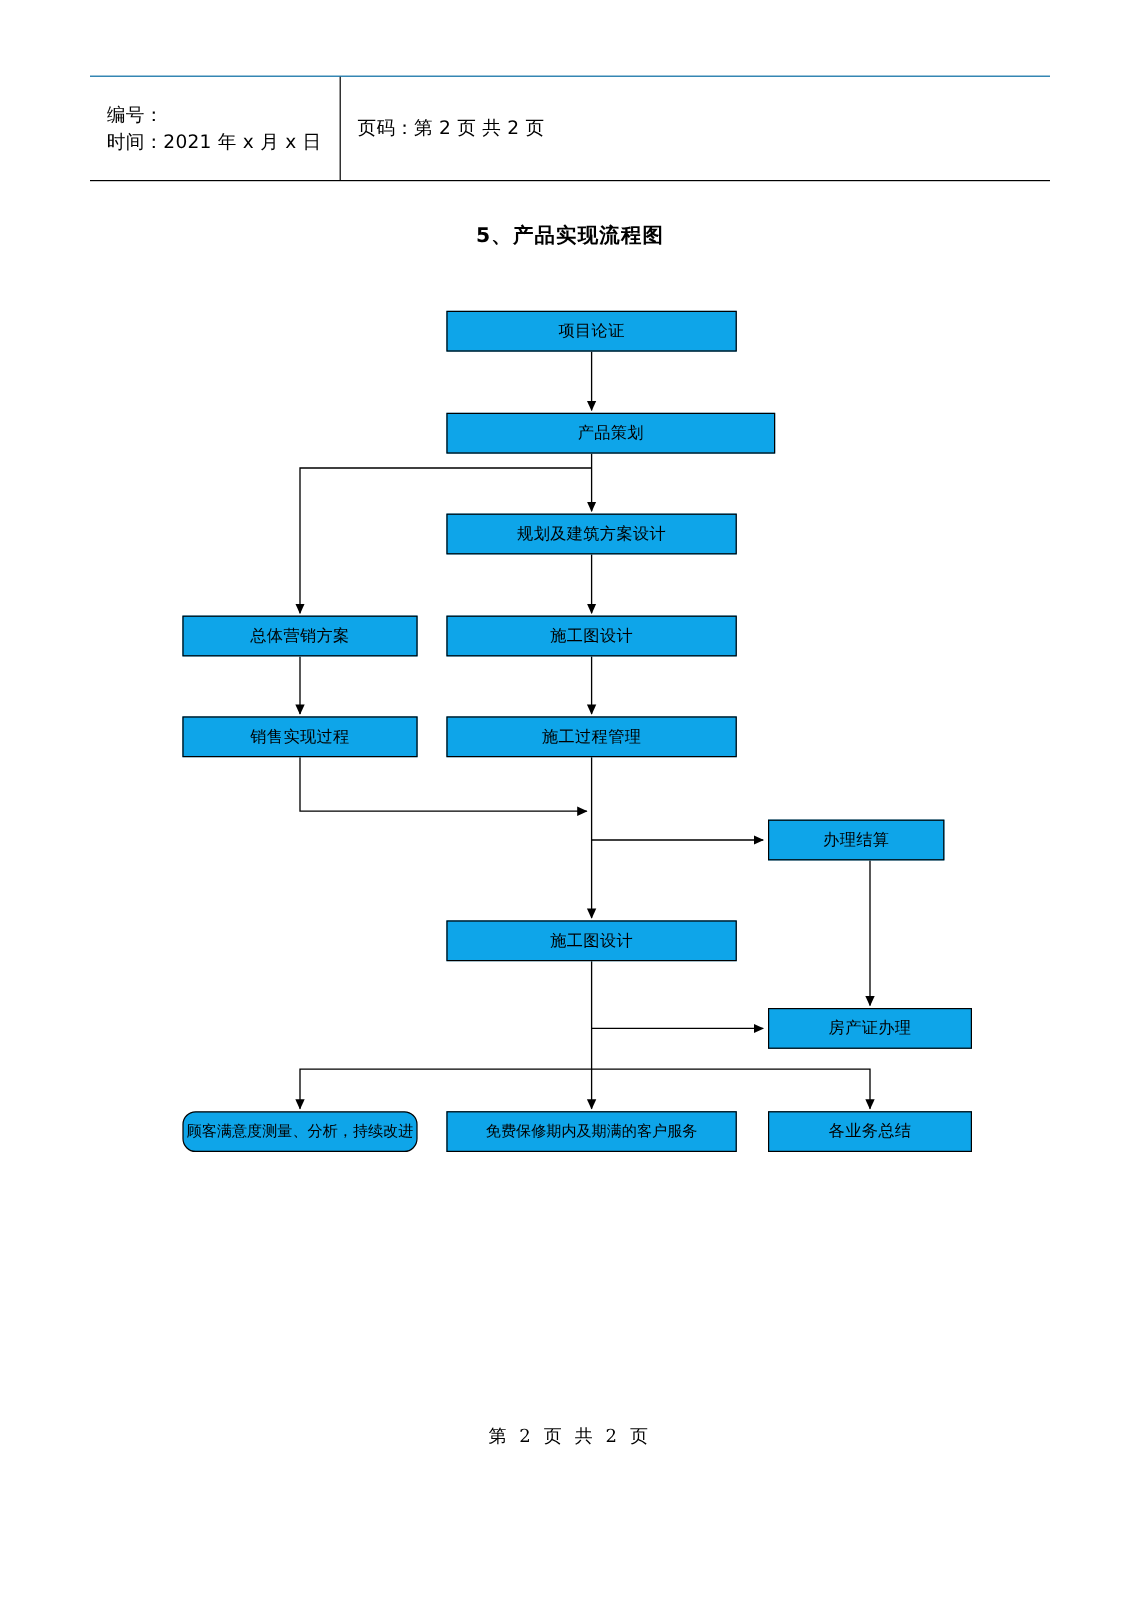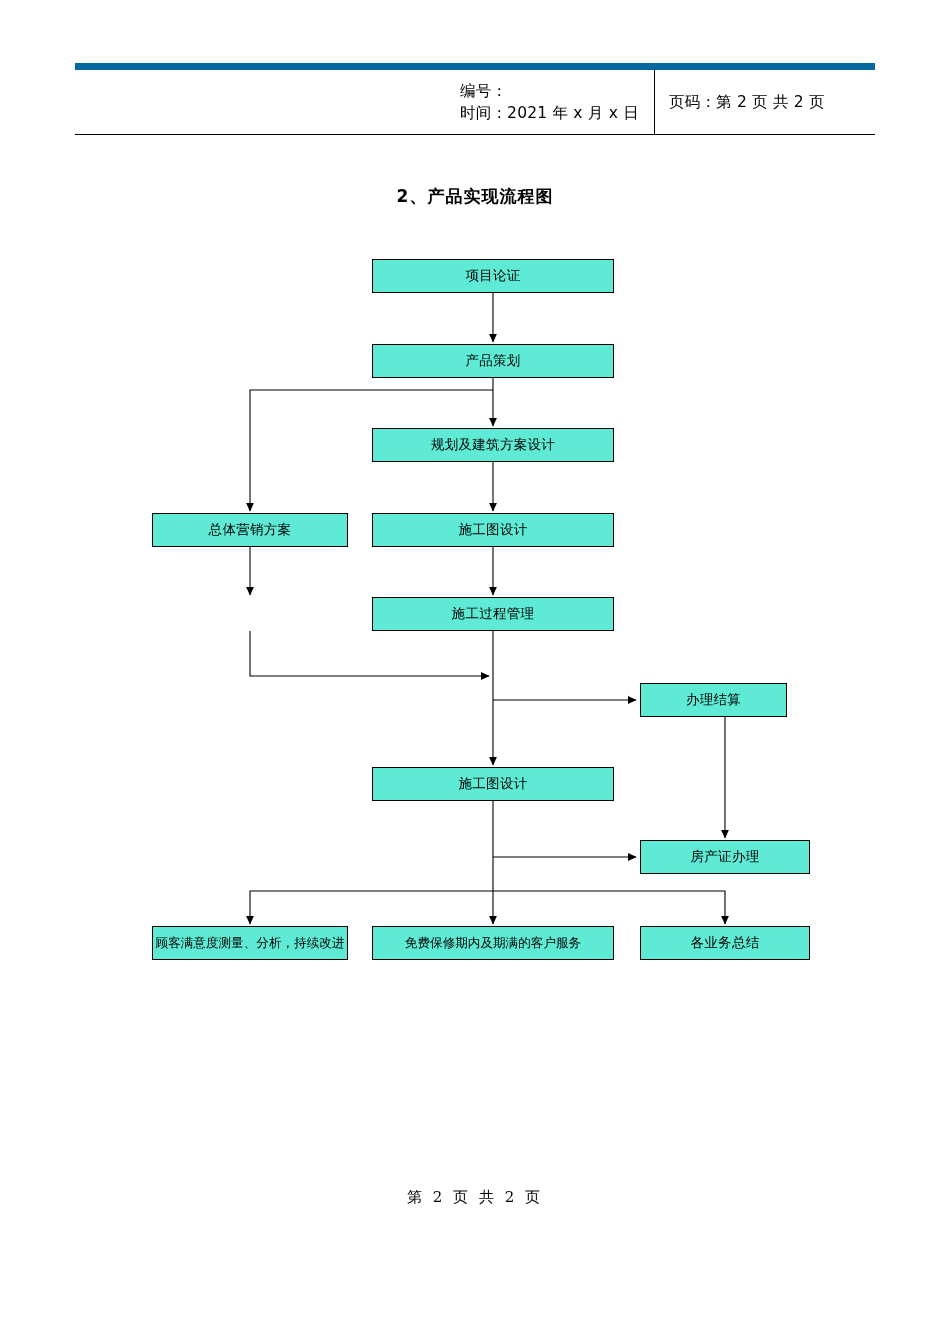--- a/index.html
+++ b/index.html
@@ -16,27 +16,26 @@
     color: #000000;
     overflow: hidden;
   }
 
   
   .header {
     position: absolute;
     left: 75px;
     top: 63px;
     width: 800px;
-    height: 72px;
-    border-top: 7px solid #0369a1;
+    height: 88px;
+    border-top: 1px solid #0369a1;
     border-bottom: 1px solid #000;
     box-sizing: border-box;
     display: flex;
     align-items: stretch;
-    justify-content: flex-end;
   }
   .header-cell {
     display: flex;
     flex-direction: column;
     justify-content: center;
     box-sizing: border-box;
   }
   .hdr-left {
     width: 209px;
     padding-left: 14px;
@@ -84,21 +83,21 @@
   }
   .flow svg {
     position: absolute;
     left: 0;
     top: 0;
   }
   .node {
     position: absolute;
     box-sizing: border-box;
     border: 1px solid #000000;
-    background: #5eead4;
+    background: #0ea5e9;
     display: flex;
     align-items: center;
     justify-content: center;
     font-size: 13.5px;
     letter-spacing: .3px;
     white-space: nowrap;
     overflow: hidden;
   }
   .node.tight { font-size: 12.6px; letter-spacing: 0; }
 
@@ -121,21 +120,21 @@
 <div class="header">
   <div class="header-cell hdr-left">
     <div>编号：</div>
     <div>时间：2021 年 x 月 x 日</div>
   </div>
   <div class="header-cell hdr-right">
     <div>页码：第 2 页  共 2 页</div>
   </div>
 </div>
 
-<div class="doc-title">2、产品实现流程图</div>
+<div class="doc-title">5、产品实现流程图</div>
 
 <div class="flow">
 
   <svg width="950" height="1344">
     <defs>
       <marker id="ah" markerWidth="9" markerHeight="9" refX="8" refY="4.5" orient="auto" markerUnits="userSpaceOnUse">
         <path d="M0,0.6 L8.6,4.5 L0,8.4 z" fill="#000"></path>
       </marker>
     </defs>
     <g stroke="#000" stroke-width="1.1" fill="none">
@@ -165,38 +164,39 @@
       <path d="M493,857 L636,857" marker-end="url(#ah)"></path>
 
       <path d="M493,891 L250,891 L250,924" marker-end="url(#ah)"></path>
 
       <path d="M493,891 L725,891 L725,924" marker-end="url(#ah)"></path>
     </g>
   </svg>
 
   <div class="node" style="left:372px; top:259px; width:242px; height:34px;">项目论证</div>
 
-  <div class="node" style="left:372px; top:344px; width:242px; height:34px;">产品策划</div>
+  <div class="node" style="left:372px; top:344px; width:274px; height:34px;">产品策划</div>
 
   <div class="node" style="left:372px; top:428px; width:242px; height:34px;">规划及建筑方案设计</div>
 
   <div class="node" style="left:152px; top:513px; width:196px; height:34px;">总体营销方案</div>
 
   <div class="node" style="left:372px; top:513px; width:242px; height:34px;">施工图设计</div>
 
+  <div class="node" style="left:152px; top:597px; width:196px; height:34px;">销售实现过程</div>
 
   <div class="node" style="left:372px; top:597px; width:242px; height:34px;">施工过程管理</div>
 
   <div class="node" style="left:640px; top:683px; width:147px; height:34px;">办理结算</div>
 
   <div class="node" style="left:372px; top:767px; width:242px; height:34px;">施工图设计</div>
 
   <div class="node" style="left:640px; top:840px; width:170px; height:34px;">房产证办理</div>
 
-  <div class="node tight" style="left:152px; top:926px; width:196px; height:34px;">顾客满意度测量、分析，持续改进</div>
+  <div class="node tight" style="left:152px; top:926px; width:196px; height:34px;border-radius:11px;">顾客满意度测量、分析，持续改进</div>
 
   <div class="node tight" style="left:372px; top:926px; width:242px; height:34px;">免费保修期内及期满的客户服务</div>
 
   <div class="node" style="left:640px; top:926px; width:170px; height:34px;">各业务总结</div>
 
 </div>
 
 <div class="footer">
   <span class="pg">第 2 页  共 2 页</span>
 </div>

